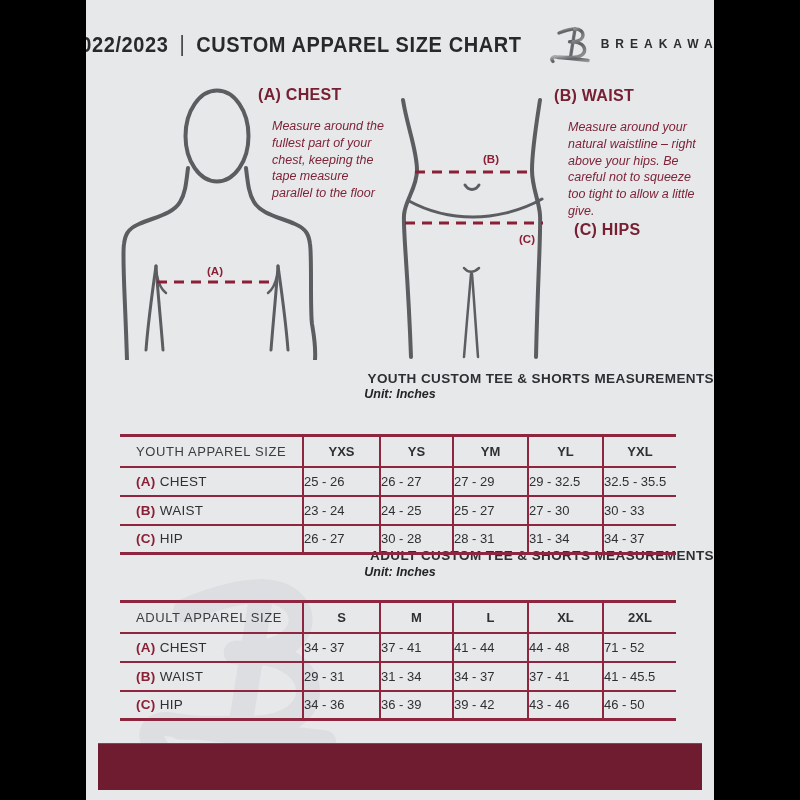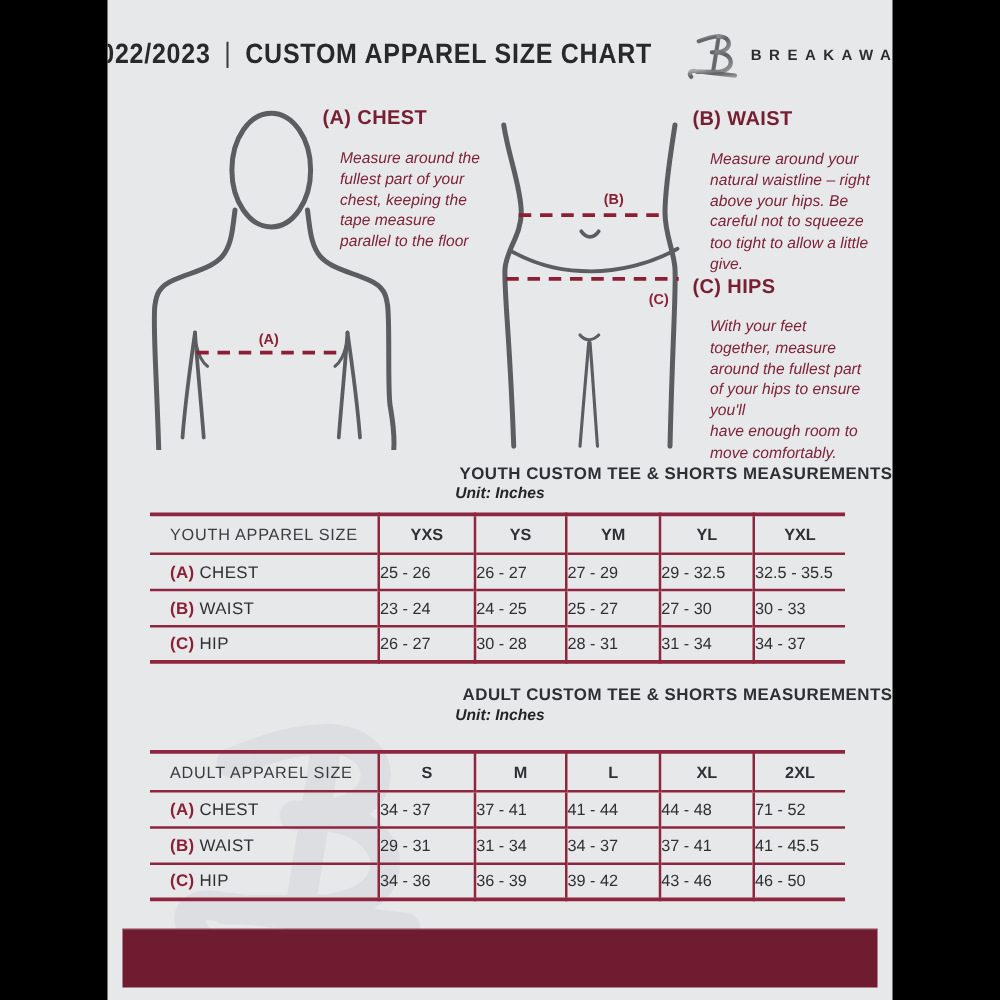--- a/index.html
+++ b/index.html
@@ -110,29 +110,27 @@
     </svg>
 
     <div class="guide-block" style="left:172px;top:86px;width:144px;">
       <p class="guide-h">(A) CHEST</p>
       <p class="guide-p">Measure around the fullest part of your chest, keeping the tape measure parallel to the floor</p>
     </div>
     <div class="guide-block" style="left:468px;top:87px;width:156px;">
       <p class="guide-h">(B) WAIST</p>
       <p class="guide-p">Measure around your natural waistline – right above your hips. Be careful not to squeeze too tight to allow a little give.</p>
     </div>
-    <div class="guide-block" style="left:468px;top:221px;width:156px;">
+    <div class="guide-block" style="left:488px;top:221px;width:156px;">
       <p class="guide-h">(C) HIPS</p>
-      <p class="guide-p">With your feet together, measure around the fullest part of your hips to ensure you'll
-have enough room to move comfortably.</p>
     </div>
 
     <div class="sec-title" style="top:371px;">YOUTH CUSTOM TEE &amp; SHORTS MEASUREMENTS</div>
     <div class="sec-unit" style="top:387px;">Unit: Inches</div>
-    <table class="size" style="top:410px;">
+    <table class="size" style="top:434px;">
       <colgroup>
           <col style="width:183px">
           <col style="width:77px">
           <col style="width:73px">
           <col style="width:75px">
           <col style="width:75px">
           <col style="width:73px">
         </colgroup>
       <thead>
         <tr>

